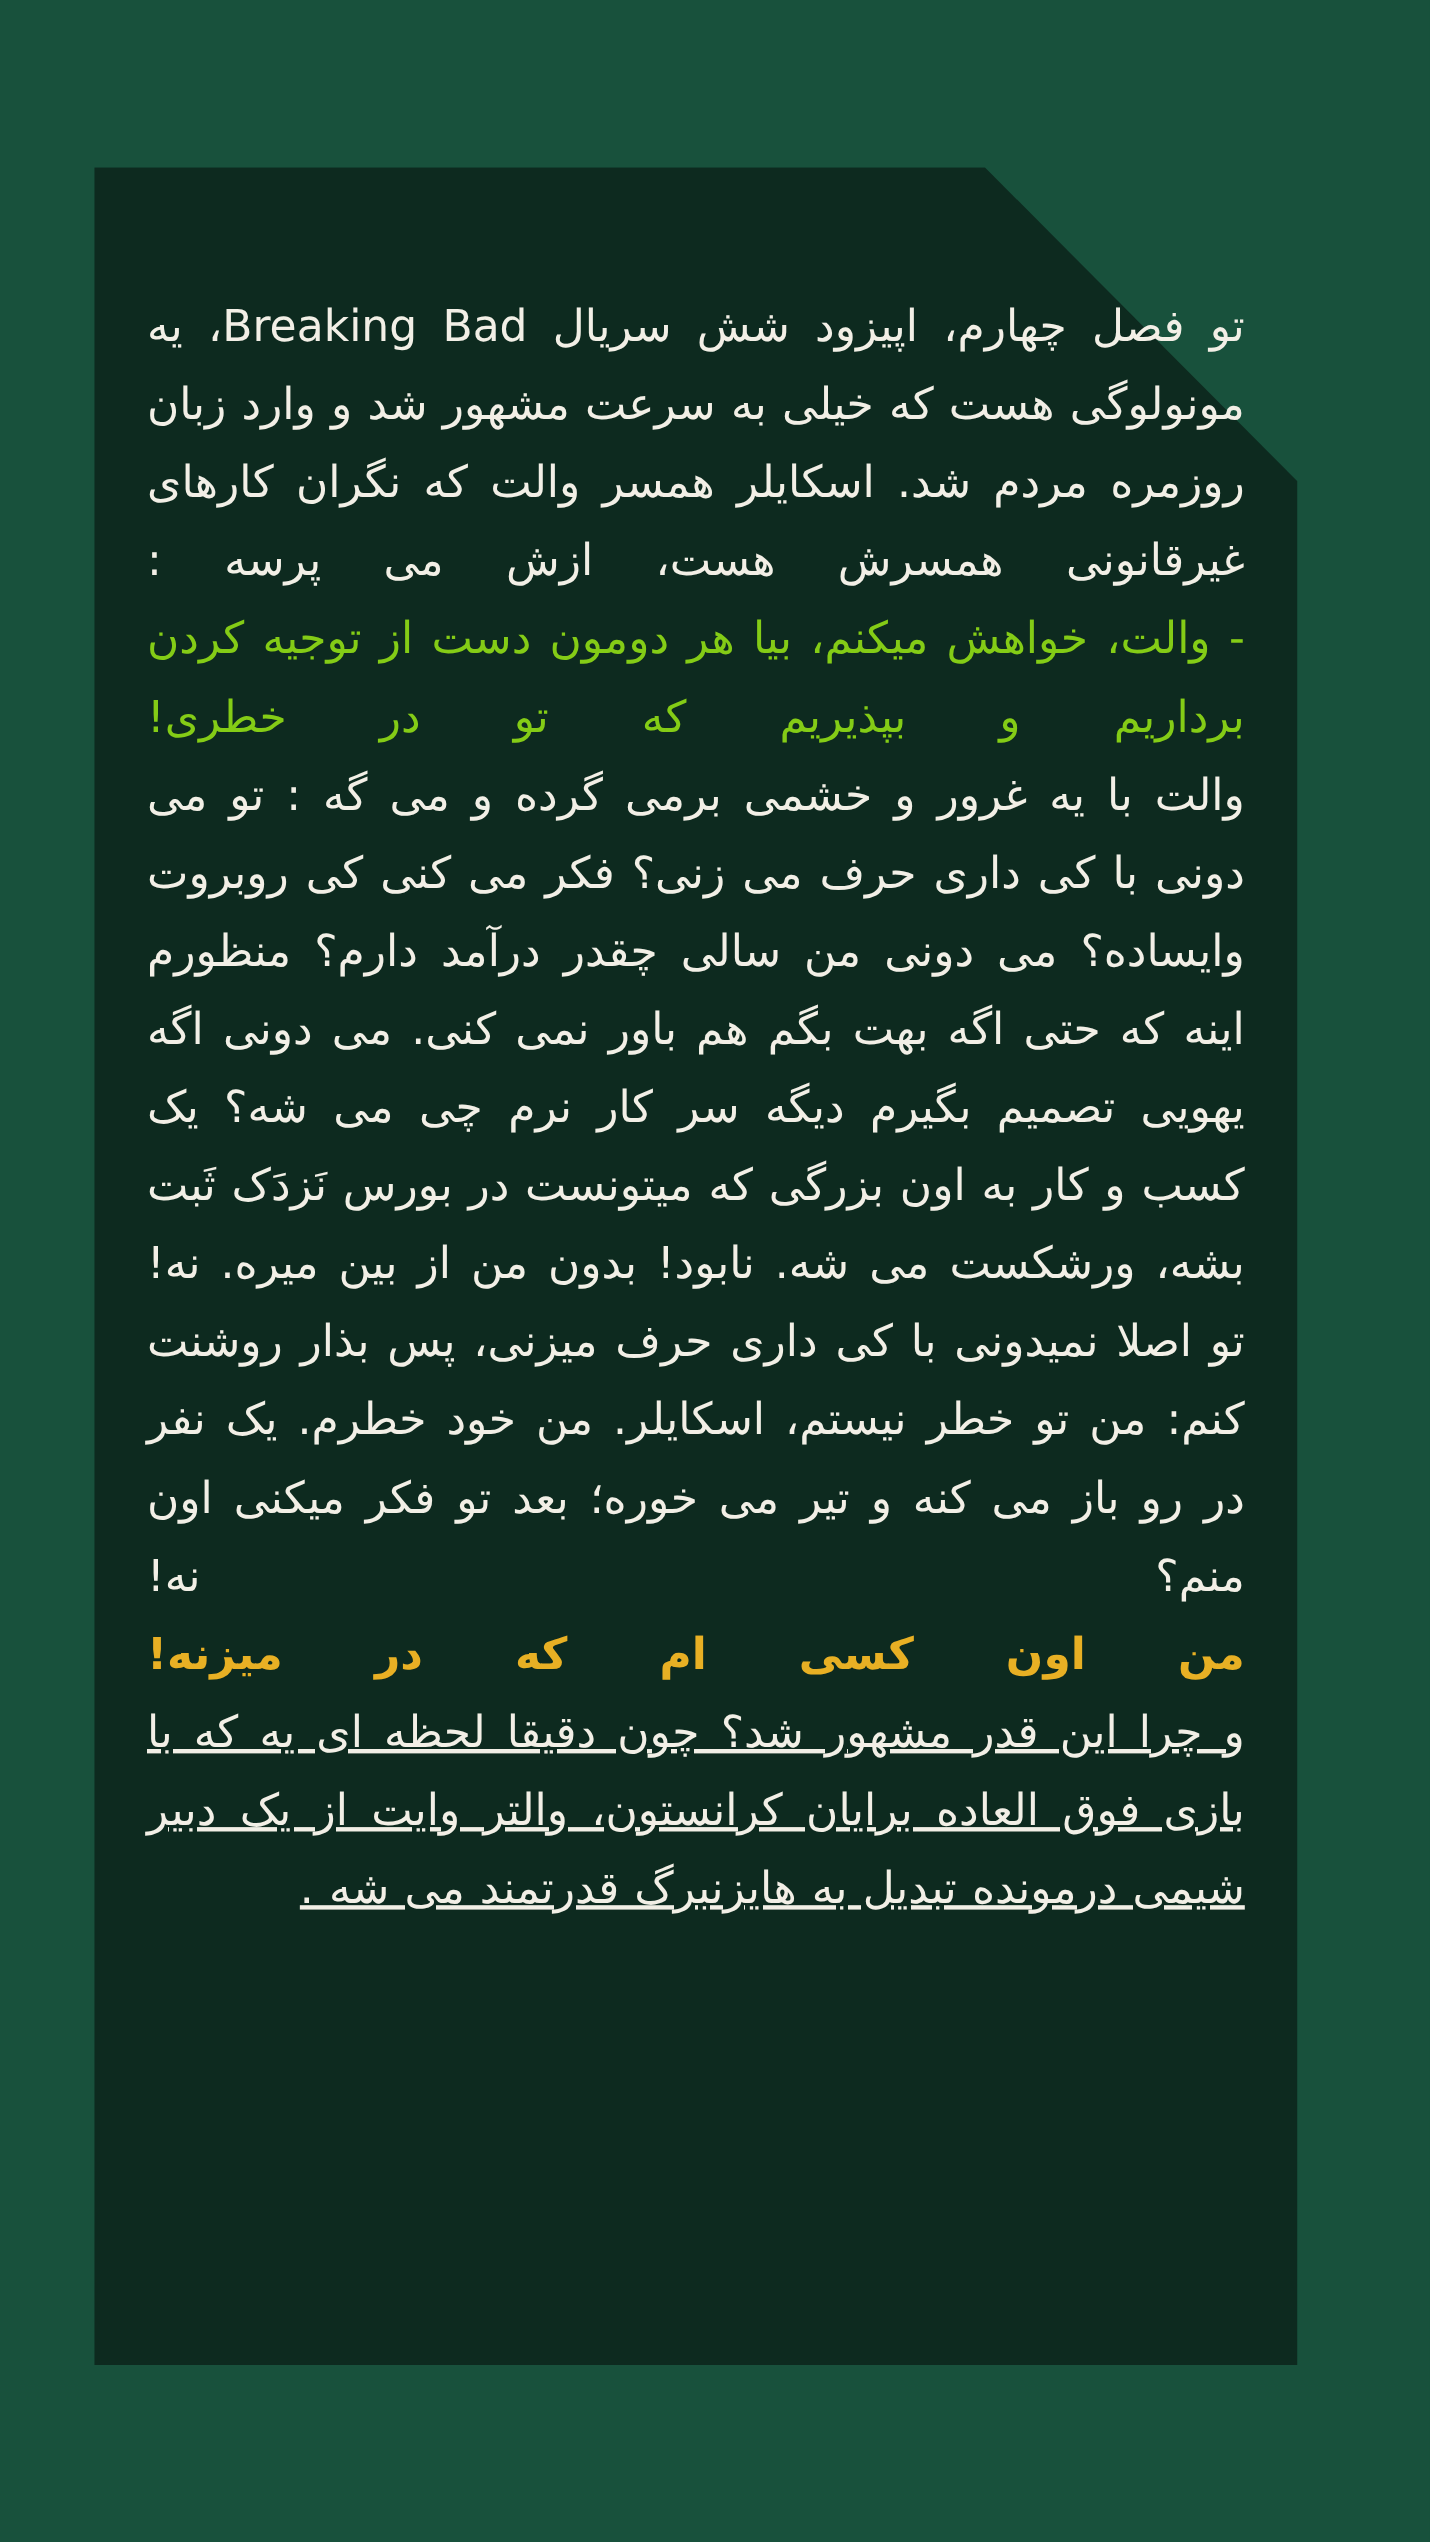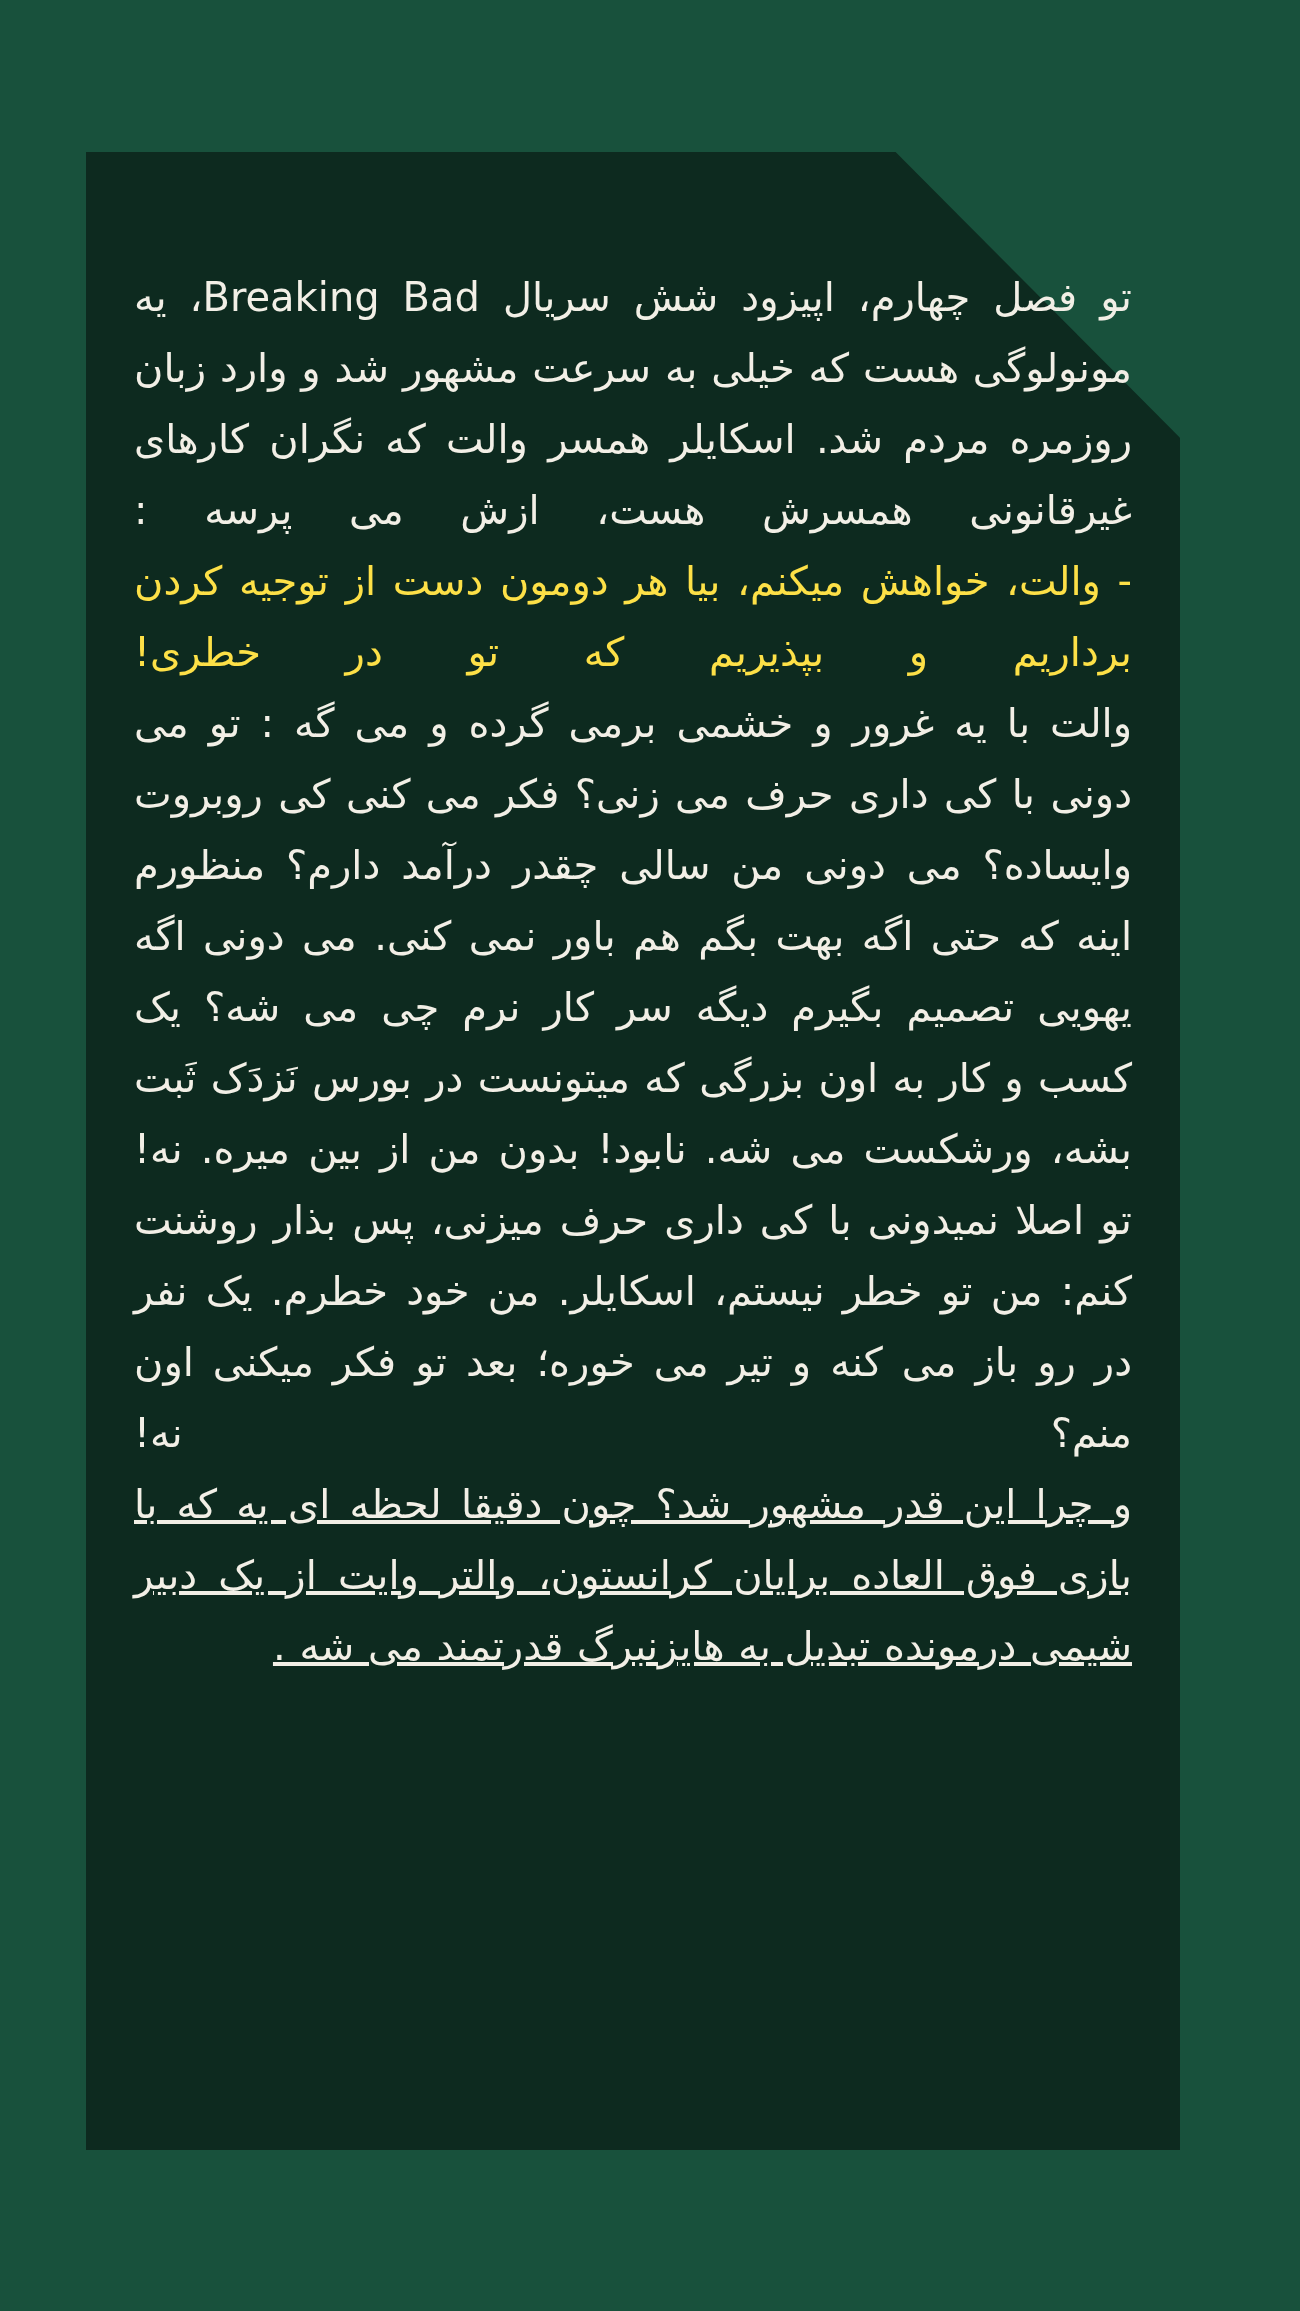--- a/index.html
+++ b/index.html
@@ -73,22 +73,23 @@
 <body>
 
 <div id="stage" style="background: rgb(24, 81, 60); padding-left: 16px;">
 
   <div id="card" style="background: rgb(13, 42, 31);"></div>
 
   <div id="content">
 
     <p class="para" style="color: rgb(242, 239, 230);">تو فصل چهارم، اپیزود شش سریال Breaking Bad، یه مونولوگی هست که خیلی به سرعت مشهور شد و وارد زبان روزمره مردم شد. اسکایلر همسر والت که نگران کارهای غیرقانونی همسرش هست، ازش می پرسه :</p>
 
-    <p class="para" style="color: #fde047;">- والت، خواهش میکنم، بیا هر دومون دست از توجیه کردن برداریم و بپذیریم که تو در خطری!</p>
+    <p class="para" style="color: #84cc16;">- والت، خواهش میکنم، بیا هر دومون دست از توجیه کردن برداریم و بپذیریم که تو در خطری!</p>
 
     <p class="para" style="color: rgb(242, 239, 230);">والت با یه غرور و خشمی برمی گرده و می گه : تو می دونی با کی داری حرف می زنی؟ فکر می کنی کی روبروت وایساده؟ می دونی من سالی چقدر درآمد دارم؟ منظورم اینه که حتی اگه بهت بگم هم باور نمی کنی. می دونی اگه یهویی تصمیم بگیرم دیگه سر کار نرم چی می شه؟ یک کسب و کار به اون بزرگی که میتونست در بورس نَزدَک ثَبت بشه، ورشکست می شه. نابود! بدون من از بین میره. نه! تو اصلا نمیدونی با کی داری حرف میزنی، پس بذار روشنت کنم: من تو خطر نیستم، اسکایلر. من خود خطرم. یک نفر در رو باز می کنه و تیر می خوره؛ بعد تو فکر میکنی اون منم؟ نه!</p>
 
+    <p class="para highlight" style="color: rgb(232, 176, 36);">من اون کسی ام که در میزنه!</p>
 
     <p class="para last-left" style="color: rgb(242, 239, 230);">و چرا این قدر مشهور شد؟ چون دقیقا لحظه ای یه که با بازی فوق العاده برایان کرانستون، والتر وایت از یک دبیر شیمی درمونده تبدیل به هایزنبرگ قدرتمند می شه .</p>
 
   </div>
 
 </div>
 
 </body></html>

